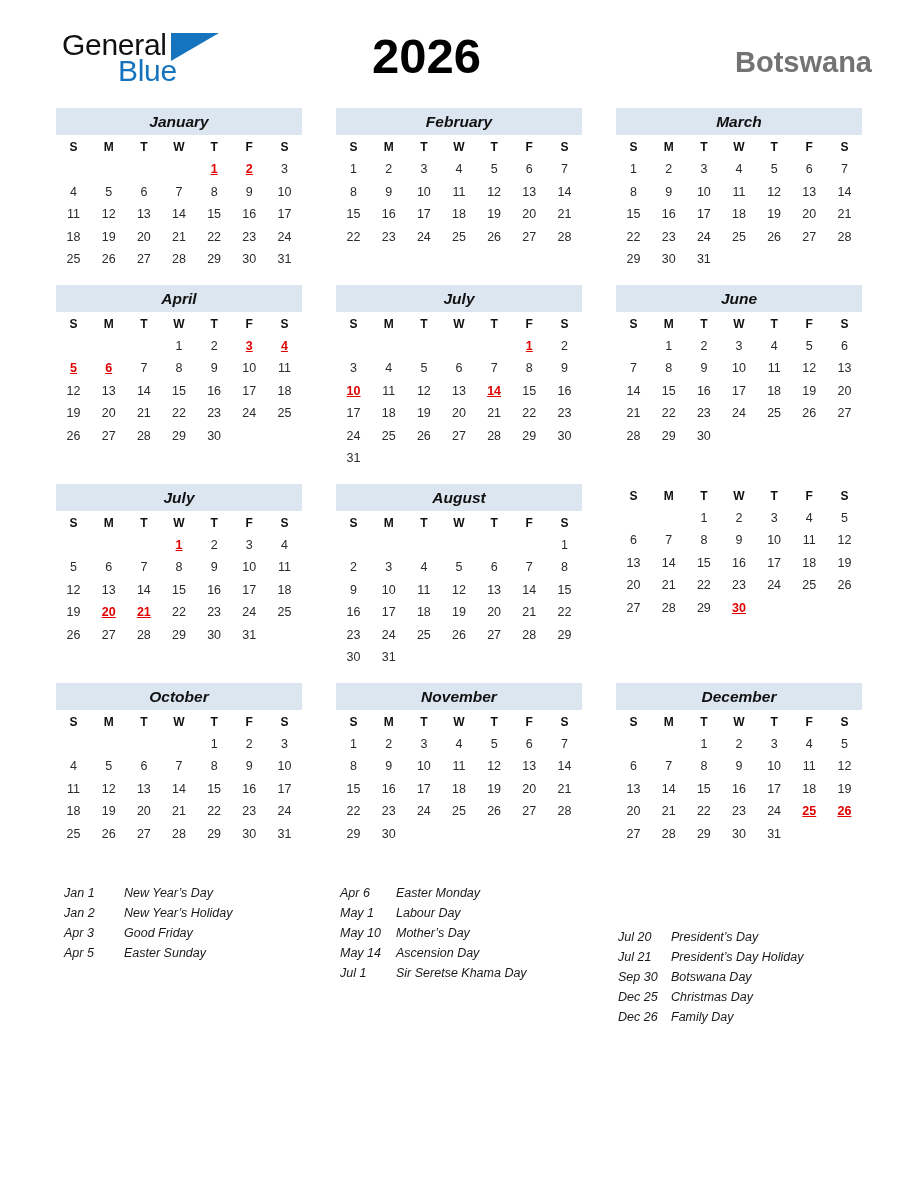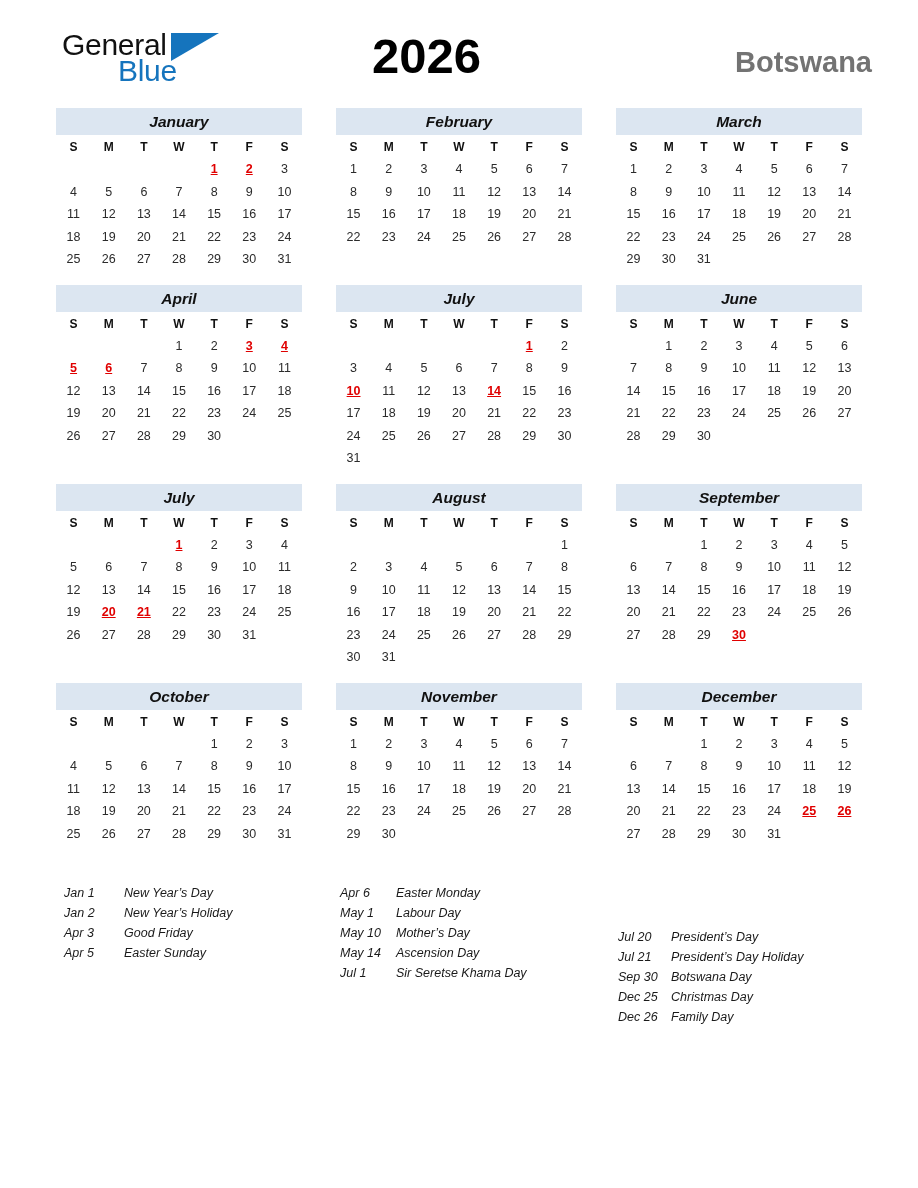--- a/index.html
+++ b/index.html
@@ -702,21 +702,20 @@
               <td class="empty"></td>
               <td class="empty"></td>
               <td class="empty"></td>
               <td class="empty"></td>
               <td class="empty"></td>
             </tr>
           </tbody>
         </table>
       </div>
       <div class="month">
-        <div class="month-name">September</div>
         <table class="month-table">
           <thead>
             <tr>
               <th>S</th>
               <th>M</th>
               <th>T</th>
               <th>W</th>
               <th>T</th>
               <th>F</th>
               <th>S</th>

